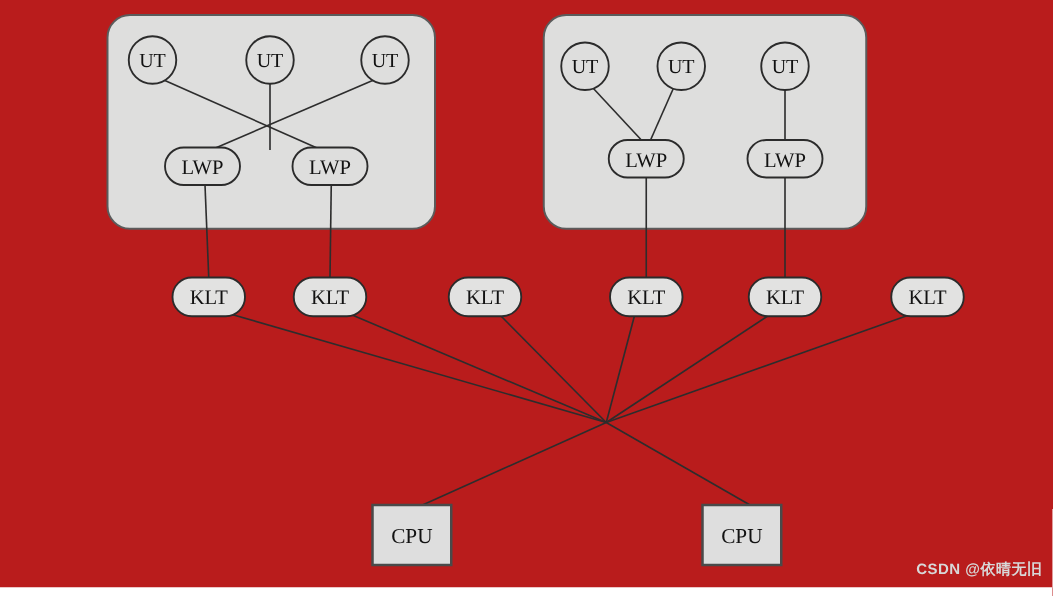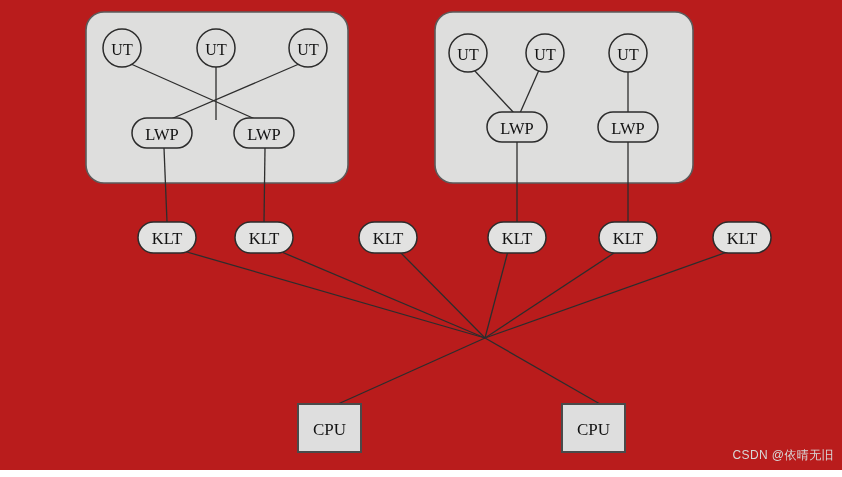--- a/index.html
+++ b/index.html
@@ -61,20 +61,21 @@
   .watermark {
     position: absolute;
     right: 8px;
     bottom: 6px;
     font-family: "Liberation Sans", "DejaVu Sans", sans-serif;
     font-size: 12px;
     color: #d8d8d8;
     letter-spacing: 0.4px;
     user-select: none;
     white-space: nowrap;
+    font-weight: bold;
   }
 </style>
 </head>
 <body>
 
 <div id="canvas-wrap">
 
   <svg id="diagram" viewBox="0 0 842 477" xmlns="http://www.w3.org/2000/svg">
 
     <g>

